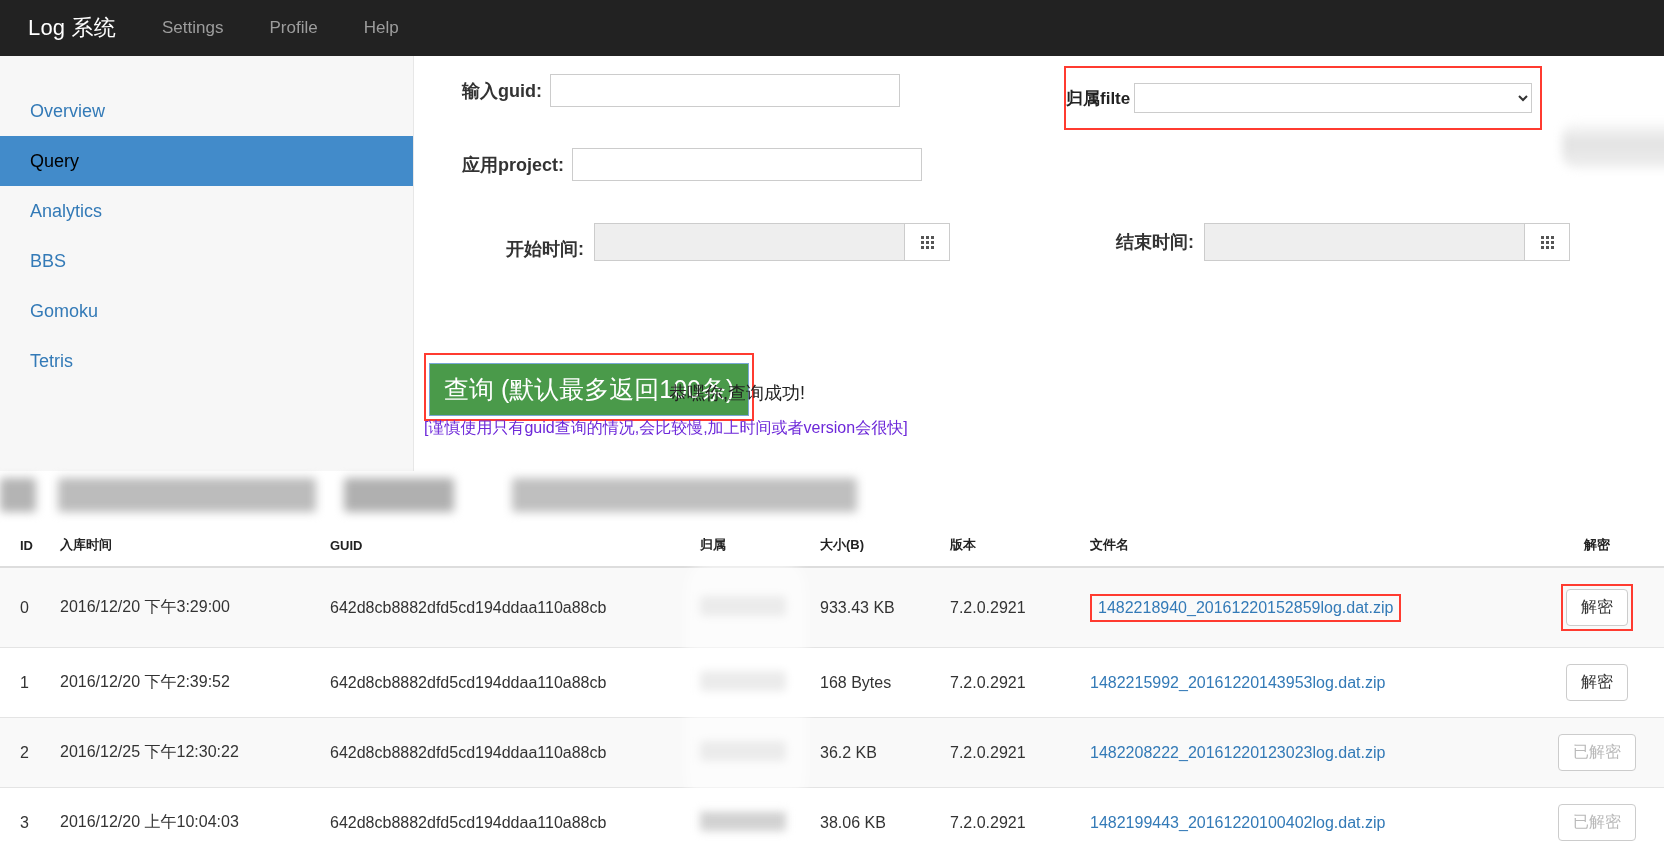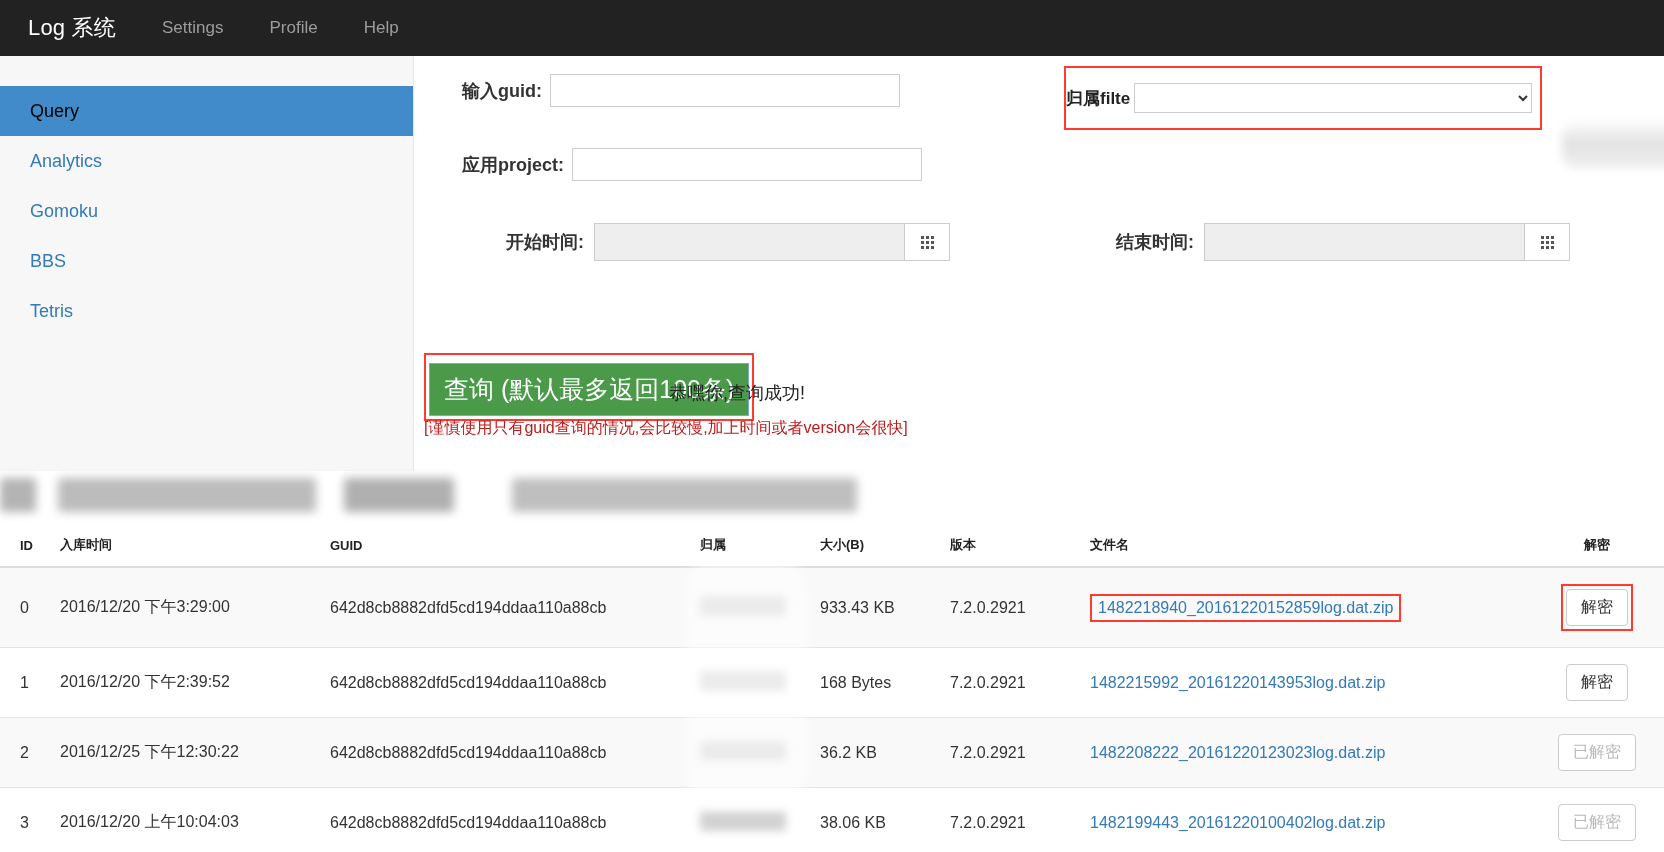--- a/index.html
+++ b/index.html
@@ -81,21 +81,21 @@
   }
   .owner-label{font-size:17px;font-weight:bold;color:#222;white-space:nowrap;}
   .owner-select{
     flex:1;height:30px;margin-left:4px;margin-right:8px;
     border:1px solid #cccccc;background:#fff;
     font-size:15px;padding:0 6px;
     font-family:"Liberation Sans",sans-serif;color:#333;
   }
 
   
-  .start-row{position:absolute;left:50px;top:167px;display:flex;align-items:center;}
+  .start-row{position:absolute;left:50px;top:167px;display:flex;align-items:flex-end;}
   .start-row .f-label{width:120px;margin-right:10px;}
   .end-row{position:absolute;left:660px;top:167px;display:flex;align-items:center;}
   .end-row .f-label{width:120px;margin-right:10px;}
 
   .dt-wrap{display:flex;}
   .dt-input{
     width:310px;height:38px;box-sizing:border-box;
     border:1px solid #cccccc;border-right:none;
     background:#eeeeee;padding:0 10px;font-size:15px;outline:none;
     font-family:"Liberation Sans",sans-serif;
@@ -124,21 +124,21 @@
     padding:9px 14px;cursor:pointer;
     font-family:"Liberation Sans",sans-serif;
     white-space:nowrap;
   }
   .success-msg{
     position:absolute;left:255px;top:325px;
     font-size:18px;color:#222;white-space:nowrap;
   }
   .hint-msg{
     position:absolute;left:10px;top:362px;
-    font-size:16px;color:#b91c1c;white-space:nowrap;
+    font-size:16px;color:#6d28d9;white-space:nowrap;
   }
 
   
   .blur-banner{
     position:absolute;left:0;top:470px;width:1664px;height:50px;
     pointer-events:none;
   }
   .blur-chunk{
     position:absolute;top:8px;height:34px;border-radius:3px;
     filter:blur(5px);
@@ -205,24 +205,25 @@
 <div class="navbar">
   <div class="brand">Log 系统</div>
   <a class="nav-link">Settings</a>
   <a class="nav-link">Profile</a>
   <a class="nav-link">Help</a>
 </div>
 
 <div class="layout">
 
   <nav class="sidebar">
+    <div class="side-item">Overview</div>
     <div class="side-item active">Query</div>
     <div class="side-item">Analytics</div>
+    <div class="side-item">BBS</div>
     <div class="side-item">Gomoku</div>
-    <div class="side-item">BBS</div>
     <div class="side-item">Tetris</div>
   </nav>
 
   <section class="content">
 
     <div class="row-field guid-row">
       <span class="f-label">输入guid:</span>
       <input class="f-input" type="text" placeholder="" style="">
     </div>
 

